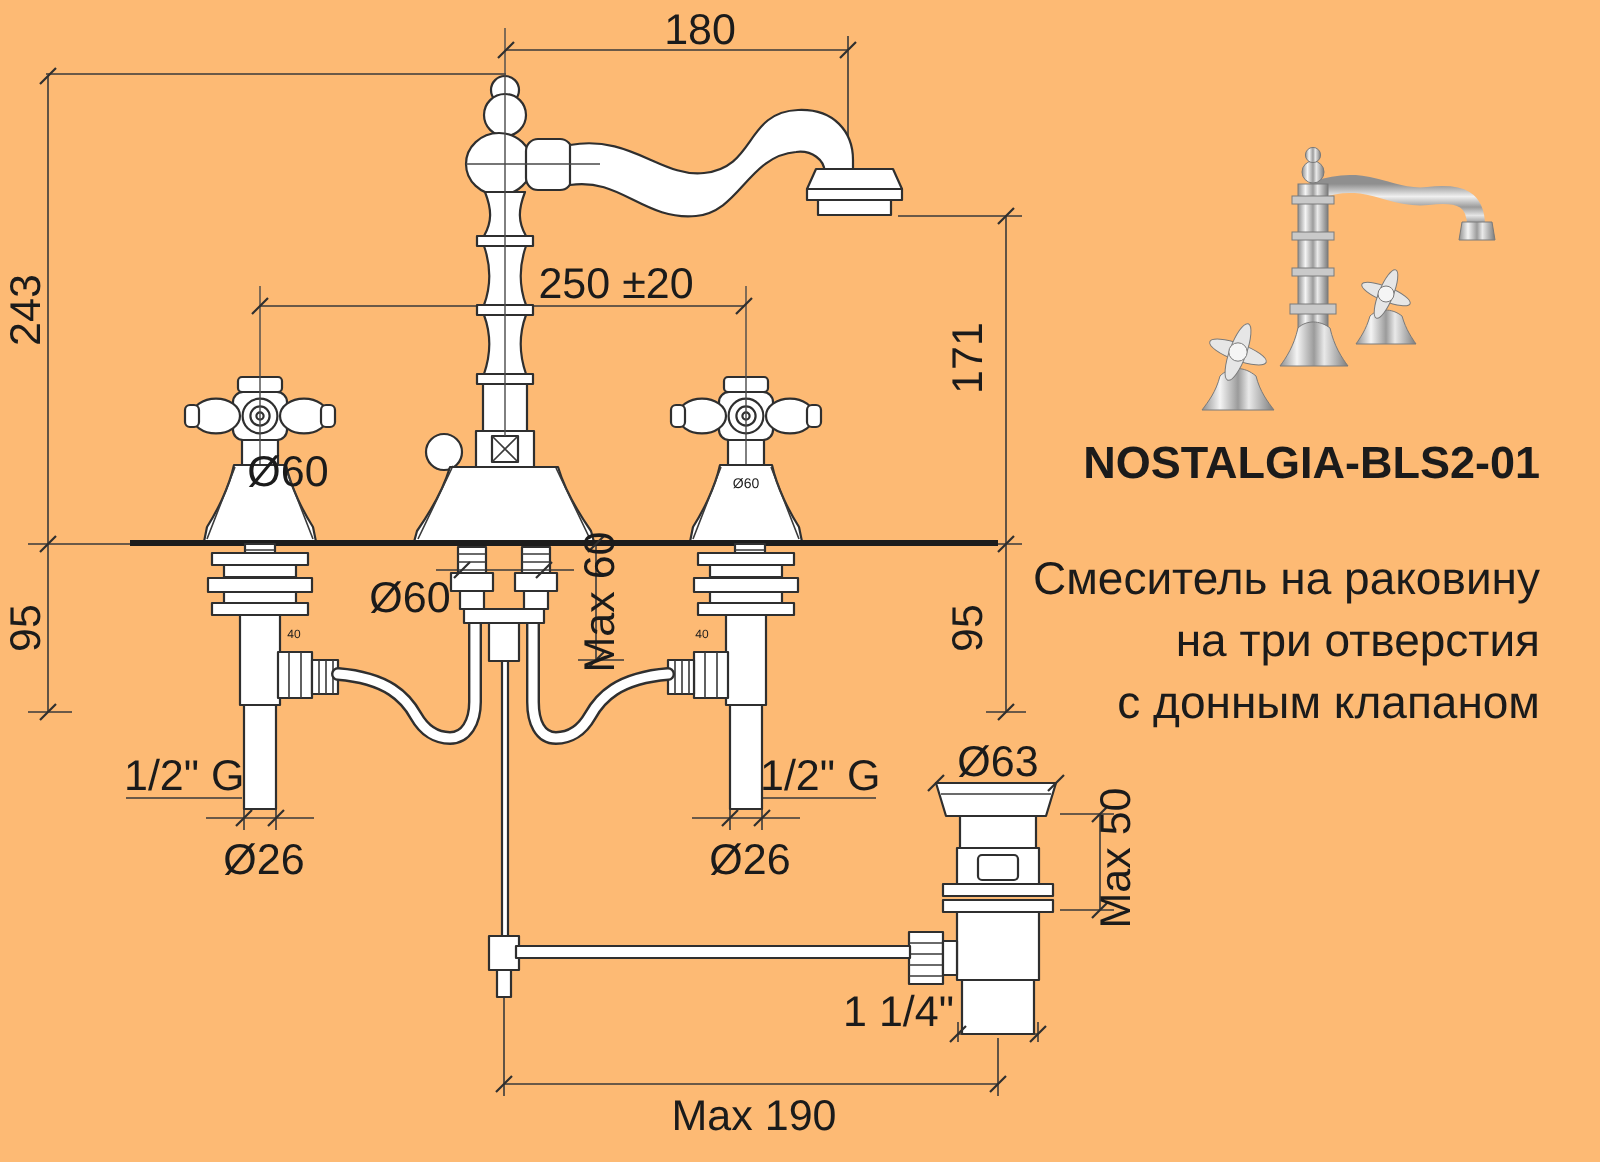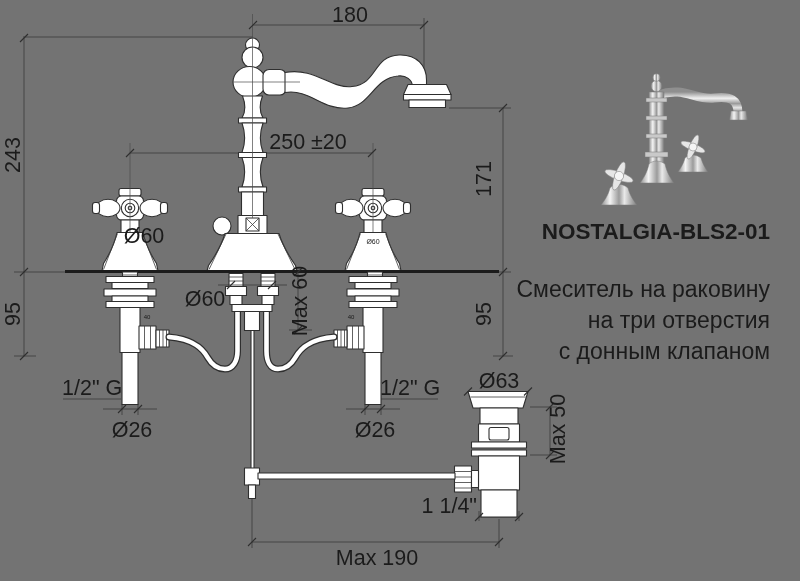--- a/index.html
+++ b/index.html
@@ -1,16 +1,16 @@
 <!DOCTYPE html>
 <html><head>
 <meta charset="utf-8">
 <style>
   html,body{margin:0;padding:0;background:#ffffff;}
-  .canvas{position:relative;width:800px;height:581px;background:#737373;overflow:hidden;
+  .canvas{position:relative;width:800px;height:581px;background:#fdba74;overflow:hidden;
           font-family:"Liberation Sans",sans-serif;}
   svg{display:block;}
   svg text{fill:#1b1b1b;font-family:"Liberation Sans",sans-serif;}
   .dim{font-size:21.5px;}
   .dim-small{font-size:7px;}
   .dim-tiny{font-size:6px;}
   .code{font-size:22.5px;font-weight:bold;}
   .desc{font-size:23px;}
   .ln{stroke:#2f2f2f;stroke-width:1.1;fill:none;stroke-linejoin:round;}
   .lnt{stroke:#3a3a3a;stroke-width:0.8;fill:none;}

